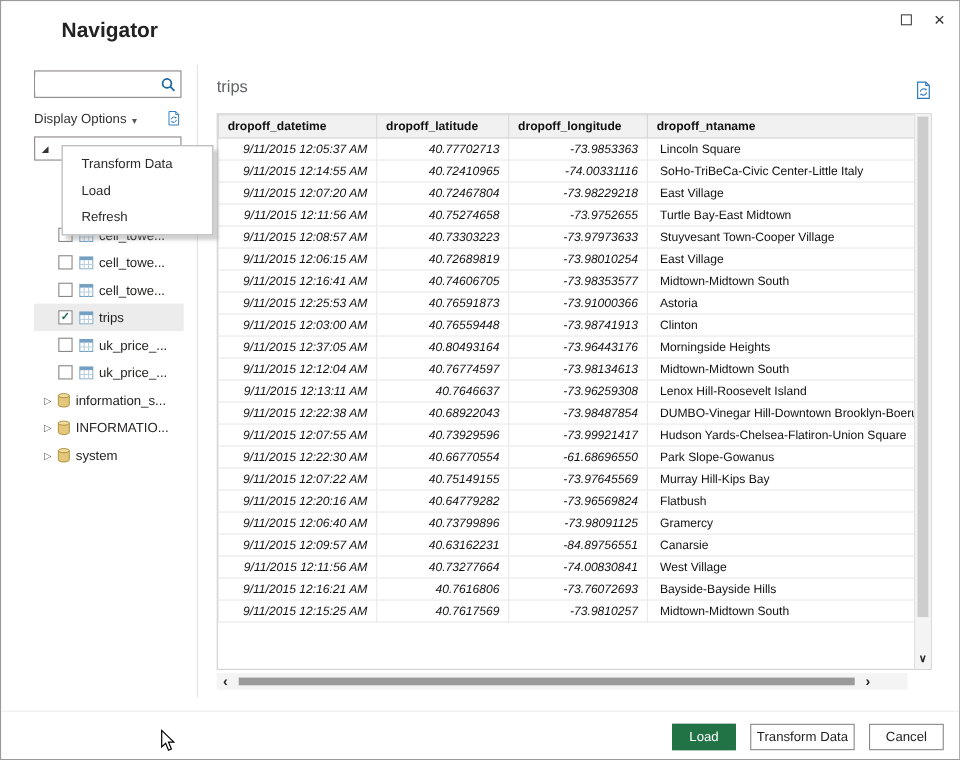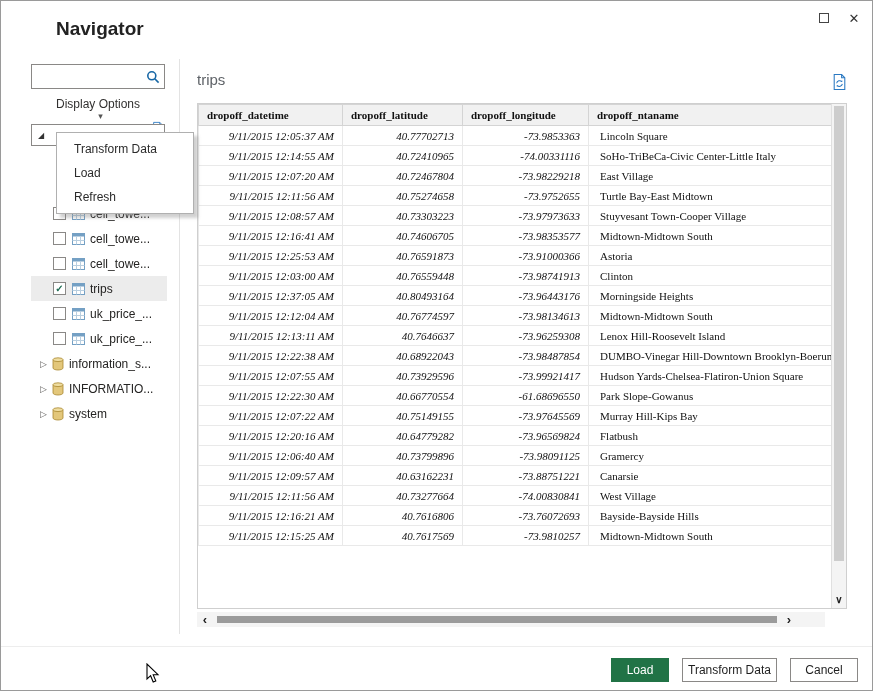--- a/index.html
+++ b/index.html
@@ -15,21 +15,21 @@
   .restore-glyph { width:10px; height:10px; border:1.3px solid #444; display:inline-block; }
 
   .v-divider { position:absolute; left:178px; top:58px; height:575px; width:1px; background:#e3e3e3; }
   .h-divider { position:absolute; left:0; right:0; top:645px; height:1px; background:#ededed; }
 
   
   .search { position:absolute; left:30px; top:63px; width:134px; height:25px; border:1px solid #8a8886; background:#fff; display:flex; align-items:center; }
   .search input { flex:1; min-width:0; border:none; outline:none; font:12px "Liberation Sans",sans-serif; padding:0 4px; }
   .search .mag { flex:none; margin-right:4px; display:flex; }
 
-  .display-options { position:absolute; left:30px; top:96px; width:134px; height:18px; display:flex; align-items:center; font-size:12px; color:#323130;flex-direction:column; }
+  .display-options { position:absolute; left:30px; top:96px; width:134px; height:18px; display:flex; align-items:flex-end; font-size:12px; color:#323130; }
   .display-options .chev { font-size:9px; color:#555; margin-left:5px; }
   .display-options .ref { margin-left:auto; display:flex; }
 
   .tree-root-row { position:absolute; left:30px; top:123px; width:134px; height:22px; border:1px solid #8a8886; background:#fff; display:flex; align-items:center; padding-left:6px; font-size:8px; color:#333; }
 
   .tree { position:absolute; left:30px; top:200px; width:136px; }
   .tree-row { height:25px; display:flex; align-items:center; font-size:12px; color:#252423; white-space:nowrap; cursor:default; }
   .tree-row.t { padding-left:22px; }
   .tree-row.f { padding-left:9px; }
   .tree-row.selected { background:#ececec; }
@@ -40,21 +40,21 @@
 
   
   .context-menu { position:absolute; left:55px; top:131px; width:138px; background:#fff; border:1px solid #b0b0b0; box-shadow:4px 4px 3px rgba(120,120,120,0.35); padding:4px 0; z-index:50; }
   .menu-item { height:24px; line-height:24px; padding-left:17px; font-size:12px; color:#2b2b2b; cursor:default; }
 
   
   .preview-title { position:absolute; left:196px; top:70px; font-size:15px; color:#5f6368; }
   .preview-refresh { position:absolute; left:830px; top:72px; display:flex; }
 
   .grid-area { position:absolute; left:196px; top:102px; width:650px; height:506px; border:1px solid #cfcfcf; background:#fff; }
-  table { border-collapse:collapse; table-layout:fixed; width:633px; font-size:11px;font-family:Liberation Serif, serif; }
+  table { border-collapse:collapse; table-layout:fixed; width:633px; font-size:11px; }
   th { background:#f1f1f1; border:1px solid #d4d4d4; font-weight:700; text-align:left; padding:3px 8px; height:21px; font-size:11px; color:#111; white-space:nowrap; overflow:hidden; }
   td { border:1px solid #e9e9e9; padding:2px 8px; height:20px; white-space:nowrap; overflow:hidden; color:#111; }
   td.num { text-align:right; font-style:italic; }
   td.txt { text-align:left;padding-left:11px; }
 
   .vscroll { position:absolute; right:0; top:0; bottom:0; width:15px; background:#f4f4f4; border-left:1px solid #e0e0e0; }
   .vthumb { position:absolute; left:2px; right:2px; top:2px; height:455px; background:#cdcdcd; }
   .vdown { position:absolute; left:0; right:0; bottom:0; height:18px; display:flex; align-items:center; justify-content:center; font-size:10px; font-weight:bold; color:#222; }
 
   .hscroll { position:absolute; left:196px; top:611px; width:628px; height:15px; background:#f4f4f4; display:flex; align-items:center; }
@@ -288,20 +288,26 @@
             <td class="num">-73.9752655</td>
             <td class="txt">Turtle Bay-East Midtown</td>
           </tr>
           <tr>
             <td class="num">9/11/2015 12:08:57 AM</td>
             <td class="num">40.73303223</td>
             <td class="num">-73.97973633</td>
             <td class="txt">Stuyvesant Town-Cooper Village</td>
           </tr>
           <tr>
+            <td class="num">9/11/2015 12:06:15 AM</td>
+            <td class="num">40.72689819</td>
+            <td class="num">-73.98010254</td>
+            <td class="txt">East Village</td>
+          </tr>
+          <tr>
             <td class="num">9/11/2015 12:16:41 AM</td>
             <td class="num">40.74606705</td>
             <td class="num">-73.98353577</td>
             <td class="txt">Midtown-Midtown South</td>
           </tr>
           <tr>
             <td class="num">9/11/2015 12:25:53 AM</td>
             <td class="num">40.76591873</td>
             <td class="num">-73.91000366</td>
             <td class="txt">Astoria</td>
@@ -362,21 +368,21 @@
           </tr>
           <tr>
             <td class="num">9/11/2015 12:06:40 AM</td>
             <td class="num">40.73799896</td>
             <td class="num">-73.98091125</td>
             <td class="txt">Gramercy</td>
           </tr>
           <tr>
             <td class="num">9/11/2015 12:09:57 AM</td>
             <td class="num">40.63162231</td>
-            <td class="num">-73.88751221</td>
+            <td class="num">-84.89756551</td>
             <td class="txt">Canarsie</td>
           </tr>
           <tr>
             <td class="num">9/11/2015 12:11:56 AM</td>
             <td class="num">40.73277664</td>
             <td class="num">-74.00830841</td>
             <td class="txt">West Village</td>
           </tr>
           <tr>
             <td class="num">9/11/2015 12:16:21 AM</td>

